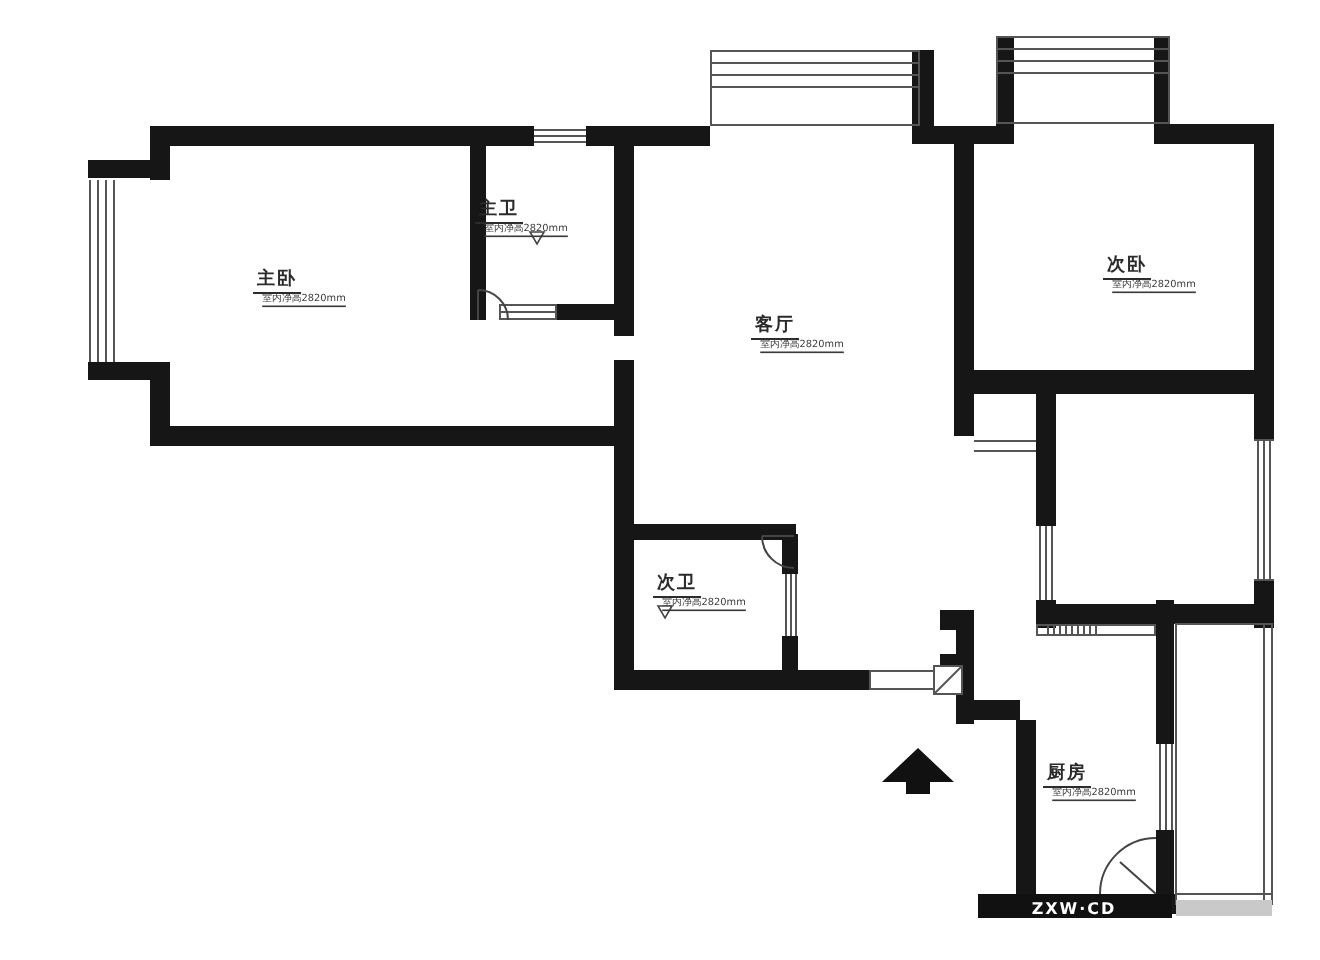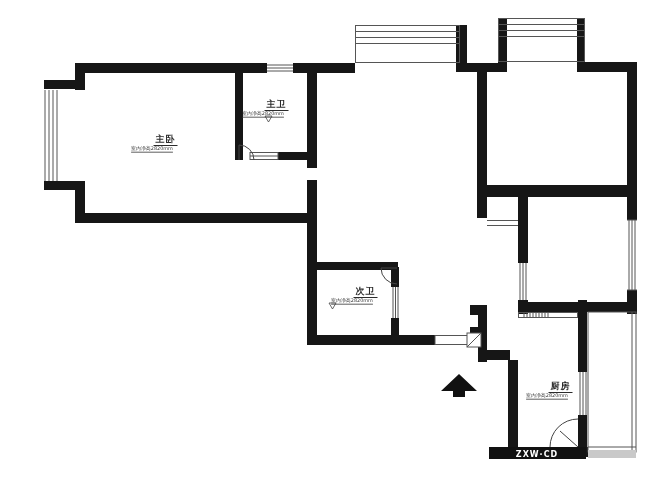--- a/index.html
+++ b/index.html
@@ -1,19 +1,19 @@
 <!DOCTYPE html>
 <html><head>
 <meta charset="utf-8">
 <style>
   html,body{margin:0;padding:0;background:#fff;}
   #stage{position:relative;width:660px;height:480px;background:#ffffff;overflow:hidden;
          font-family:"DejaVu Sans","Liberation Sans",sans-serif;}
   #plan-svg{position:absolute;left:0;top:0;}
-  .room-label{position:absolute;transform:translateX(-50%);text-align:right;color:#2b2b2b;line-height:1.15;}
+  .room-label{position:absolute;transform:translateX(-50%);text-align:left;color:#2b2b2b;line-height:1.15;}
   .room-name{display:inline-block;font-size:9px;font-weight:bold;letter-spacing:1px;
              border-bottom:1px solid #2b2b2b;padding:0 2px 1px 2px;}
   .room-dim{display:block;font-size:6px;transform:scale(.82);transform-origin:center top;
             color:#3a3a3a;border-bottom:1px solid #3a3a3a;padding-bottom:0;white-space:nowrap;}
   .wm-text{fill:#ffffff;font-size:8px;font-weight:bold;letter-spacing:1px;}
 </style>
 </head>
 <body>
 
 <div id="stage">
@@ -166,21 +166,29 @@
   <div class="room-label" style="left:152px;top:128px">
     <span class="room-name">主卧</span>
     <span class="room-dim">室内净高2820mm</span>
   </div>
 
   <div class="room-label" style="left:263px;top:93px">
     <span class="room-name">主卫</span>
     <span class="room-dim">室内净高2820mm</span>
   </div>
 
-
+  <div class="room-label" style="left:401px;top:151px">
+    <span class="room-name">客厅</span>
+    <span class="room-dim">室内净高2820mm</span>
+  </div>
+
+  <div class="room-label" style="left:577px;top:121px">
+    <span class="room-name">次卧</span>
+    <span class="room-dim">室内净高2820mm</span>
+  </div>
 
 
 
   <div class="room-label" style="left:547px;top:375px">
     <span class="room-name">厨房</span>
     <span class="room-dim">室内净高2820mm</span>
   </div>
 
   <div class="room-label" style="left:352px;top:280px">
     <span class="room-name">次卫</span>

